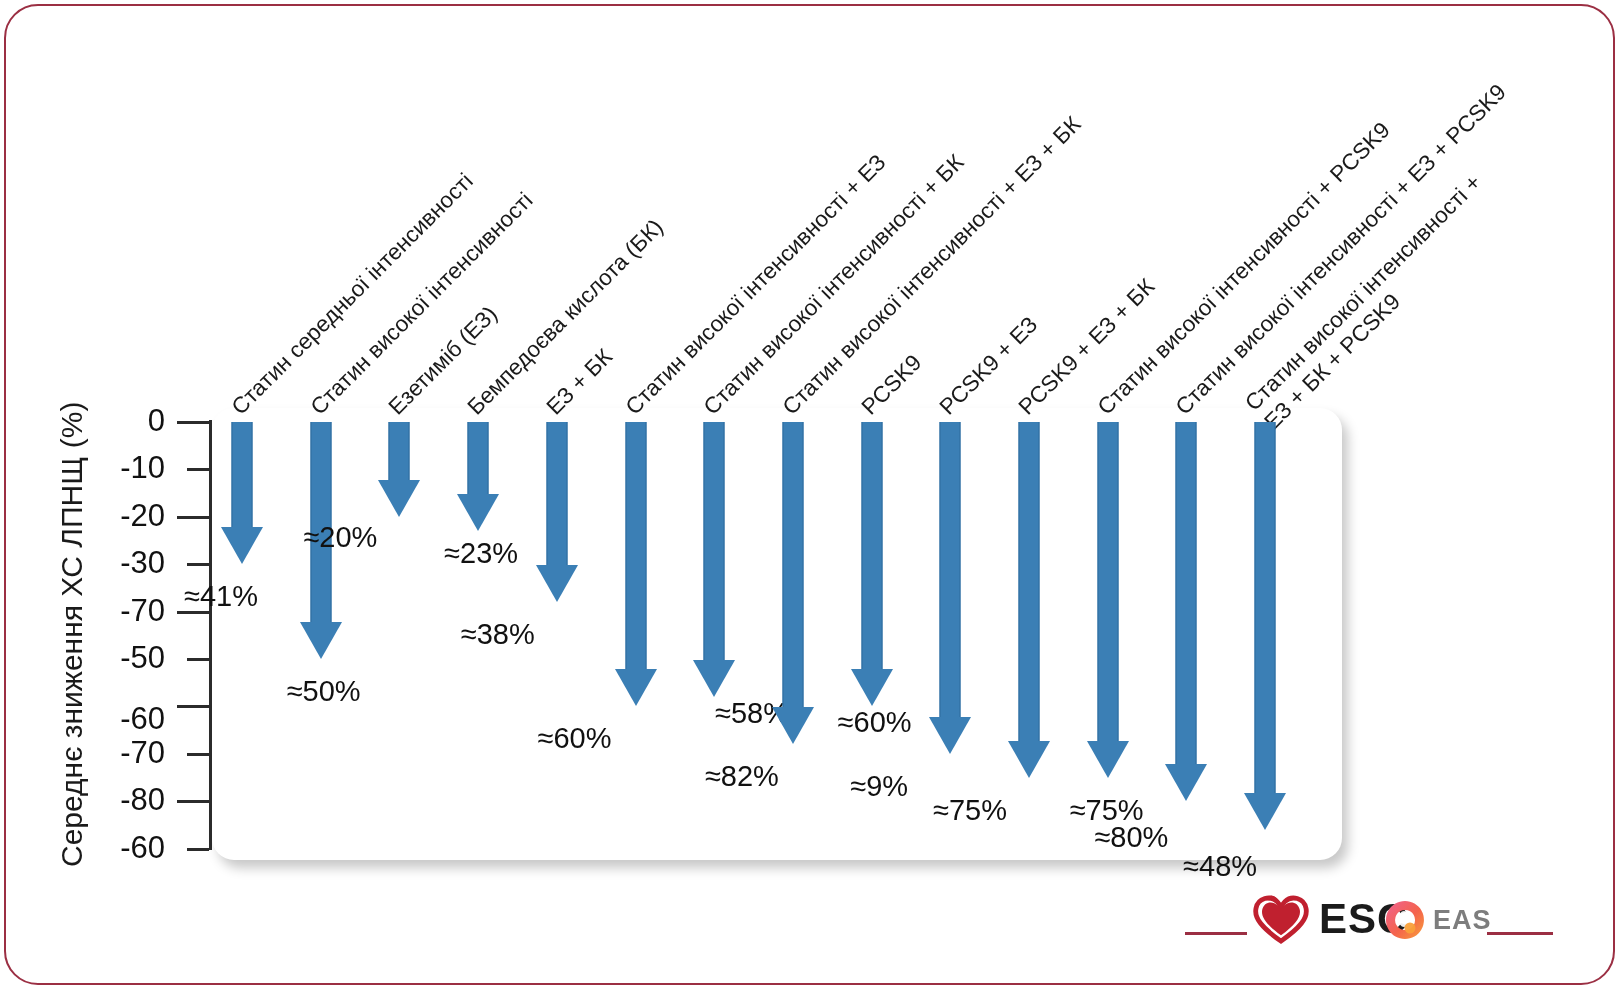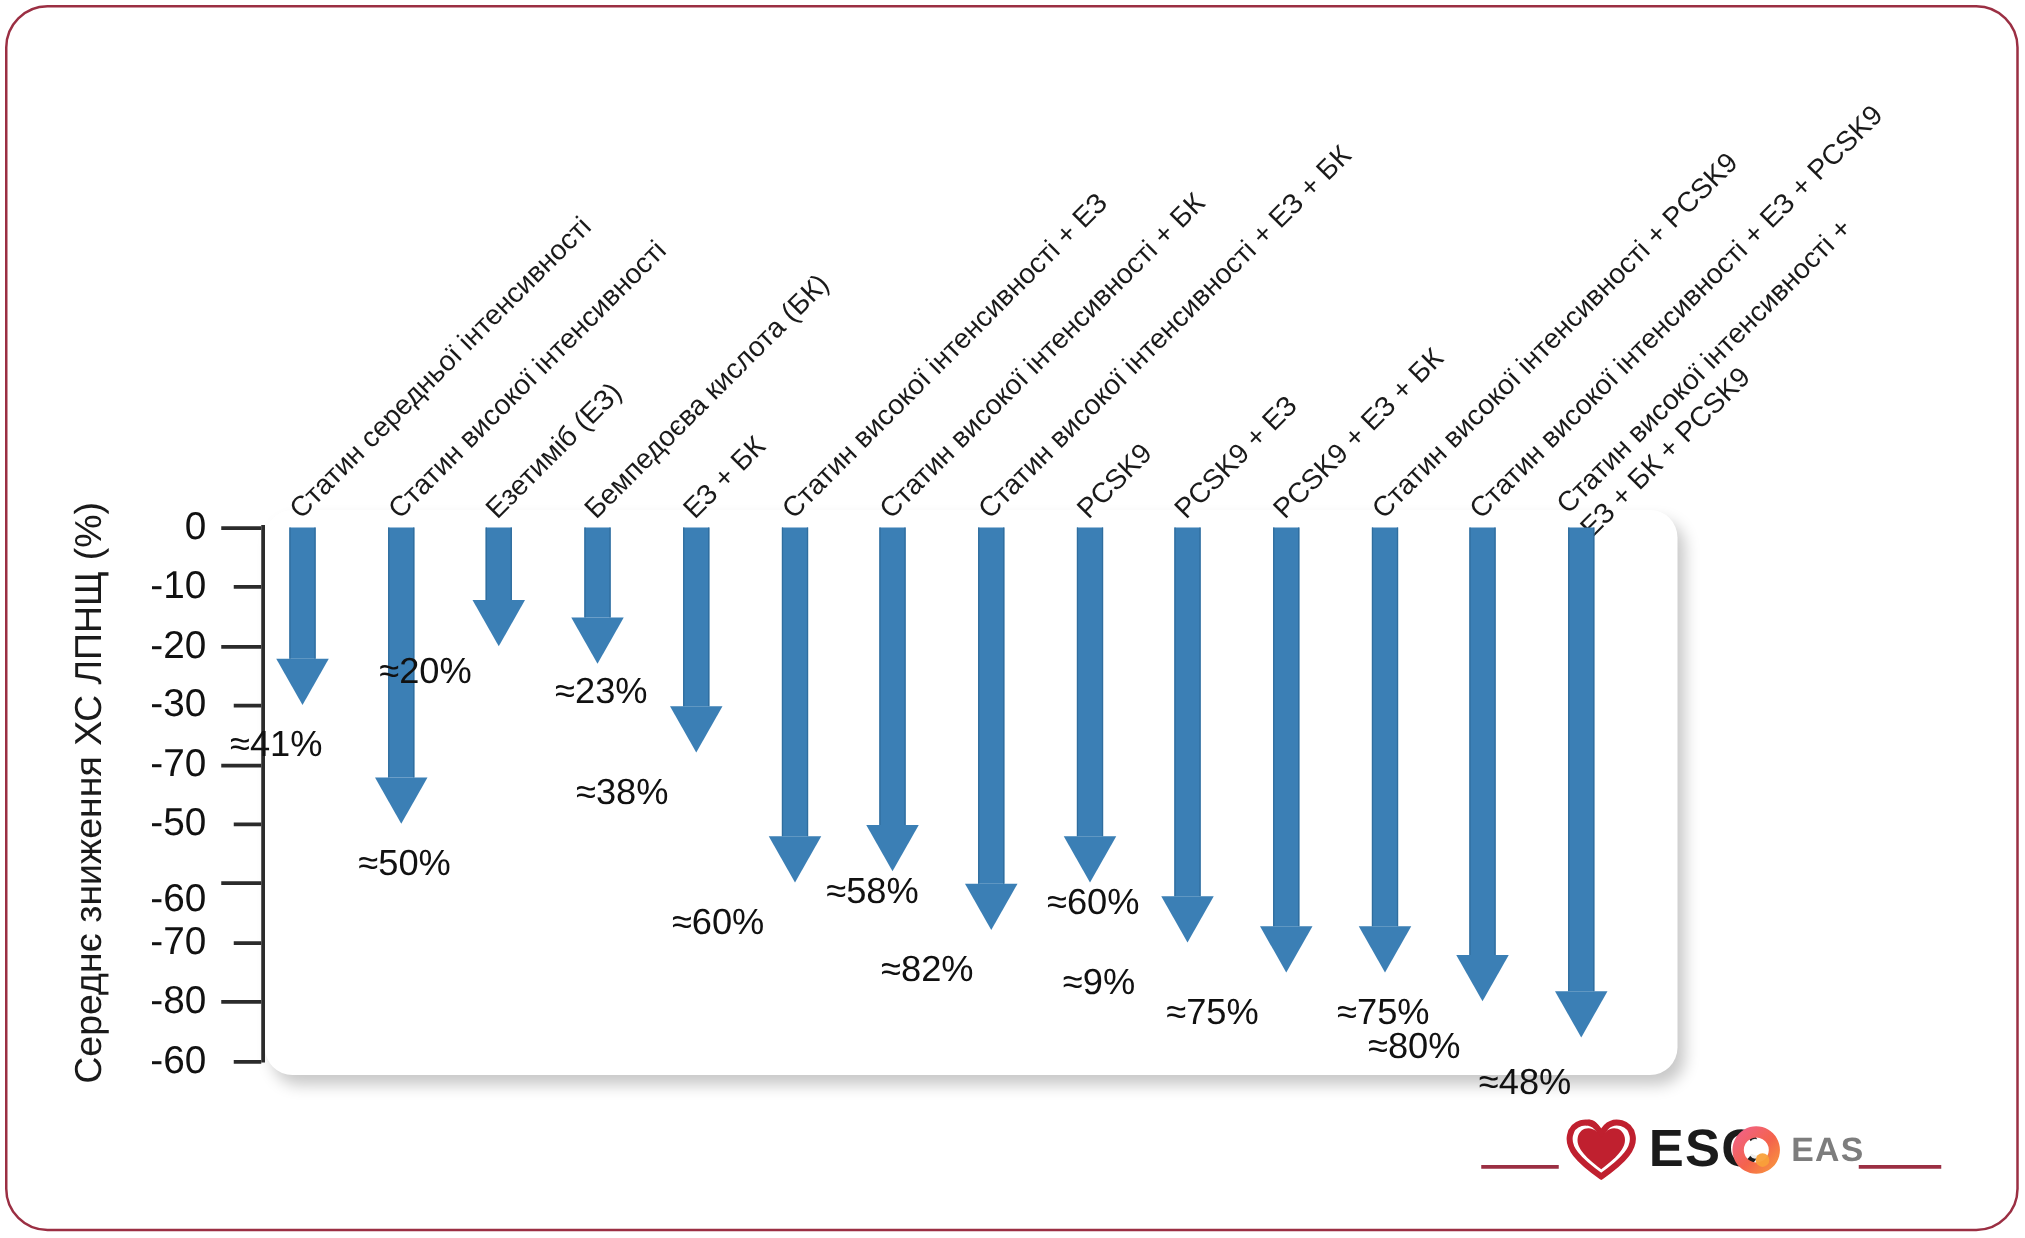--- a/index.html
+++ b/index.html
@@ -179,21 +179,21 @@
         <div class="val-label" style="left: 460.8px; top: 618.12px;">≈38%</div>
         <div class="arrow" style="left: 614.5px; top: 422px; width: 42px; height: 284.4px;">
           <div class="shaft" style="height: 247.4px;"></div>
           <div class="head" style="top: 247.4px;"></div>
         </div>
         <div class="val-label" style="left: 537.5px; top: 722.4px;">≈60%</div>
         <div class="arrow" style="left: 693.2px; top: 422px; width: 42px; height: 274.92px;">
           <div class="shaft" style="height: 237.92px;"></div>
           <div class="head" style="top: 237.92px;"></div>
         </div>
-        <div class="val-label" style="left: 661px; top: 696.92px;">≈58%</div>
+        <div class="val-label" style="left: 715px; top: 696.92px;">≈58%</div>
         <div class="arrow" style="left: 771.9px; top: 422px; width: 42px; height: 322.32px;">
           <div class="shaft" style="height: 285.32px;"></div>
           <div class="head" style="top: 285.32px;"></div>
         </div>
         <div class="val-label" style="left: 704.9px; top: 760.32px;">≈82%</div>
         <div class="arrow" style="left: 850.6px; top: 422px; width: 42px; height: 284.4px;">
           <div class="shaft" style="height: 247.4px;"></div>
           <div class="head" style="top: 247.4px;"></div>
         </div>
         <div class="val-label" style="left: 837.6px; top: 706.4px;">≈60%</div>

